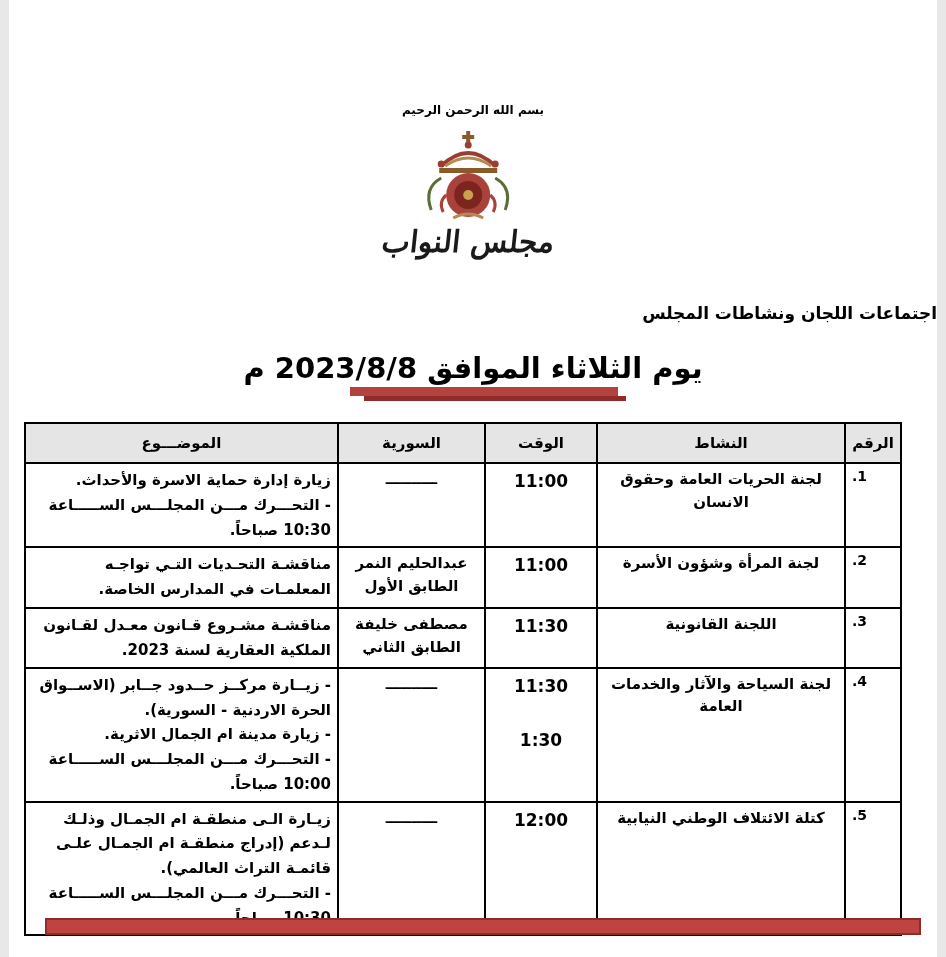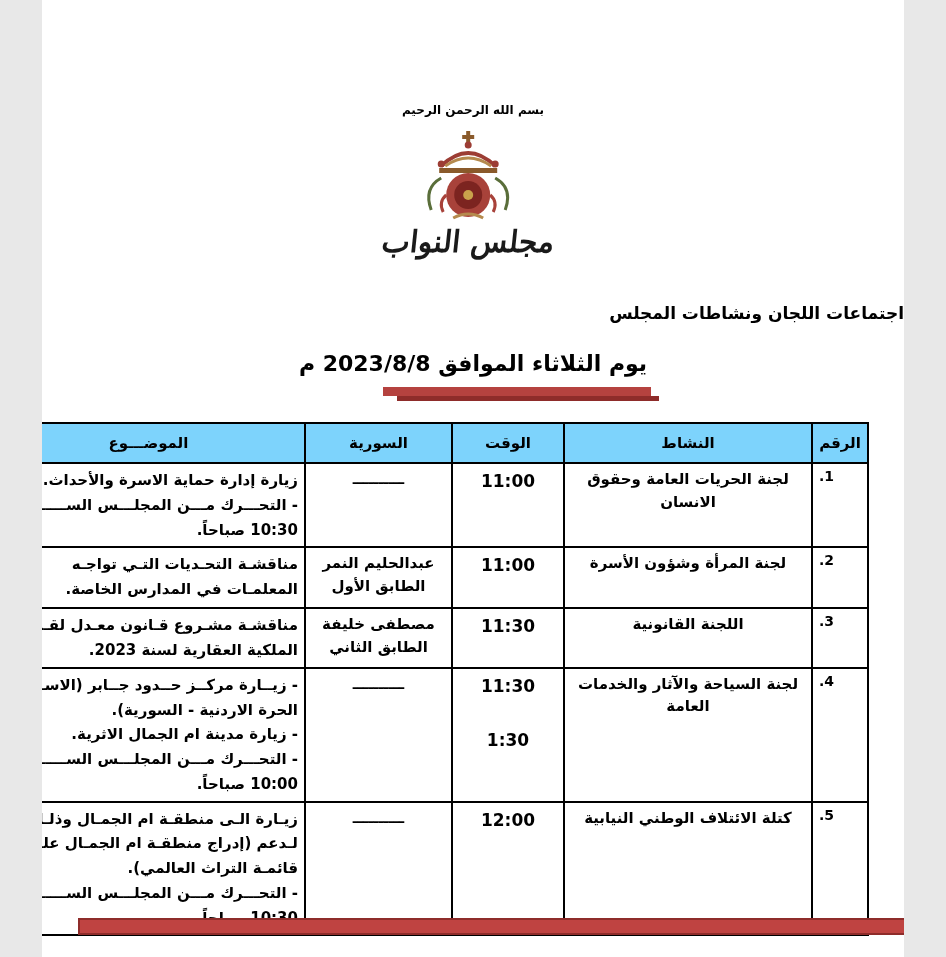--- a/index.html
+++ b/index.html
@@ -1,18 +1,18 @@
 <!DOCTYPE html>
 <html lang="ar" dir="rtl"><head>
 <meta charset="utf-8">
 <style>
   * { margin:0; padding:0; box-sizing:border-box; }
   body { background:#e8e8e8; font-family:"DejaVu Sans", sans-serif; }
   .page {
-    position:relative; width:862px; height:957px; background:#ffffff;
+    position:relative; width:928px; height:957px; background:#ffffff;
     margin:0 auto; overflow:hidden; direction:rtl; color:#000;
   }
   
   .basmala {
     position:absolute; top:103px; left:0; width:100%;
     text-align:center; font-size:12px; font-weight:bold;
   }
   .logo-wrap {
     position:absolute; top:130px; left:50%; transform:translateX(-52%);
     width:240px; text-align:center;
@@ -22,41 +22,41 @@
     margin-top:2px; font-size:30px; font-weight:bold; color:#1a1a1a;
     font-family:"DejaVu Serif", serif; letter-spacing:-1px;
     transform:skewX(-6deg);
   }
   .doc-title {
     position:absolute; top:303px; left:0; width:100%;
     font-size:17px; font-weight:bold;
   }
   .doc-date {
     position:absolute; top:351px; left:0; width:100%;
-    text-align:center; font-size:22px; font-weight:bold;
+    text-align:center; font-size:29px; font-weight:bold;
   }
   .date-underline {
     position:absolute; top:387px; left:341px; width:268px; height:9px;
     background:#b5423f;
   }
   .date-underline-shadow {
     position:absolute; top:396px; left:355px; width:262px; height:5px;
     background:#8e2c2a;
   }
   
   table.schedule {
     position:absolute; top:422px; right:35px; width:876px;
     border-collapse:collapse; table-layout:fixed; direction:rtl;
     font-weight:bold;
   }
   table.schedule th, table.schedule td {
     border:2px solid #000; vertical-align:top; padding:4px 6px;
   }
   table.schedule th {
-    background:#7dd3fc; height:40px; font-size:15px; text-align:center;
+    background:#e5e5e5; height:40px; font-size:15px; text-align:center;
     vertical-align:middle;
   }
   td.c-num  { font-size:14px; direction:ltr; text-align:left; padding-top:6px; }
   td.c-act  { font-size:15px; text-align:center; padding-top:8px; line-height:1.5; }
   td.c-time { font-size:17px; direction:ltr; text-align:center; padding-top:8px;
               white-space:pre-line; line-height:1.6; }
   td.c-hall { font-size:15px; text-align:center; padding-top:8px;
               white-space:pre-line; line-height:1.5; }
   td.c-subj { font-size:15px; text-align:right; padding:6px 10px;
               white-space:pre-line; line-height:1.65; }

